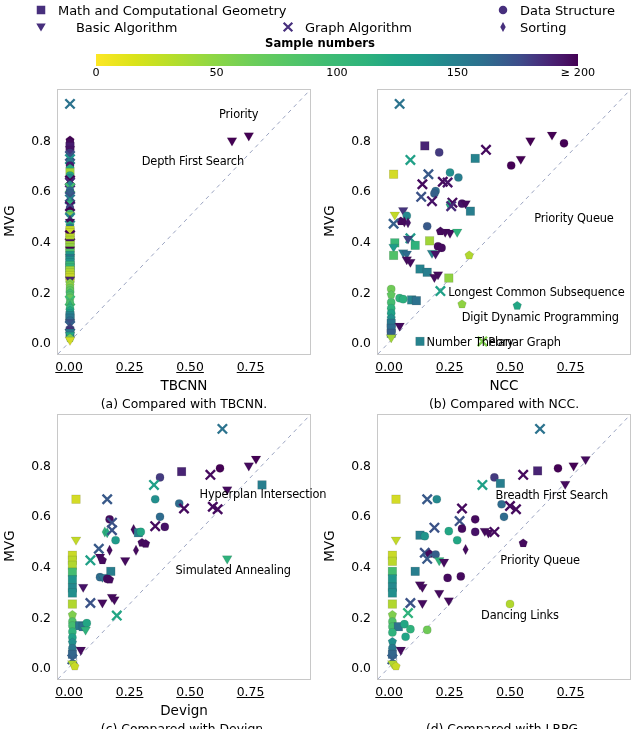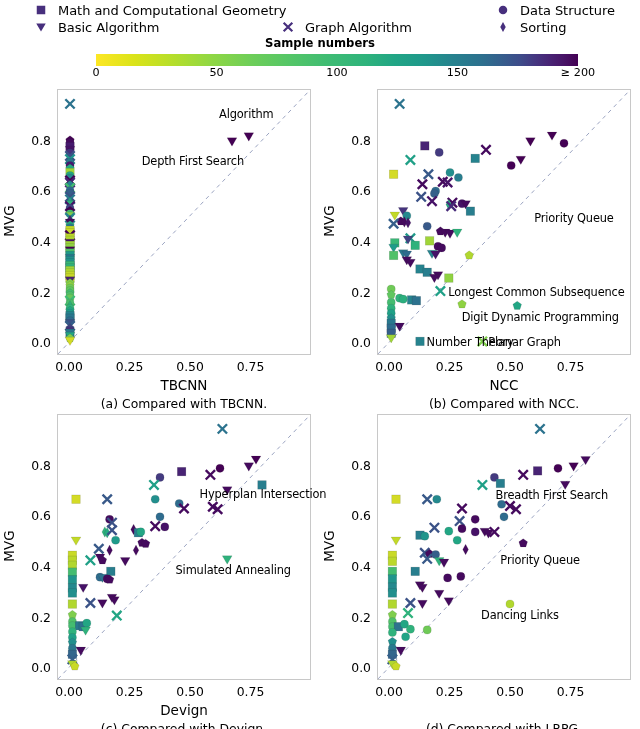--- a/index.html
+++ b/index.html
@@ -146,20 +146,21 @@
     text-align: right;
     white-space: nowrap;
     transform: translateY(-50%);
   }
   .xtick {
     position: absolute;
     font-size: 12.4px;
     color: #000;
     white-space: nowrap;
     transform: translateX(-50%);
+    text-decoration: underline;
   }
   .annot {
     position: absolute;
     font-size: 11.4px;
     color: #000;
     white-space: nowrap;
     letter-spacing: -0.15px;
   }
   svg { display: block; overflow: visible; }
 </style>
@@ -168,21 +169,21 @@
 
 <div id="figure">
 
   <div id="legend">
       <div class="legend-entry" style="left: 33px; top: 2px;">
         <svg class="legend-marker" viewBox="0 0 16 16">
           <rect x="3.75" y="3.75" width="8.5" height="8.5" fill="#472f7d"></rect>
         </svg>
         <span class="legend-label">Math and Computational Geometry</span>
       </div>
-      <div class="legend-entry" style="left: 33px; top: 19px;">
+      <div class="legend-entry" style="left: 33px; top: 19px; gap: 18px;">
         <svg class="legend-marker" viewBox="0 0 16 16">
           <polygon points="3.2399999999999993,4.3875 12.760000000000002,4.3875 8,12.4625" fill="#472f7d"></polygon>
         </svg>
         <span class="legend-label">Basic Algorithm</span>
       </div>
       <div class="legend-entry" style="left: 280px; top: 19px;">
         <svg class="legend-marker" viewBox="0 0 16 16">
           <path d="M 3.665 3.665 L 12.335 12.335 M 3.665 12.335 L 12.335 3.665" stroke="#472f7d" stroke-width="2.21" fill="none" stroke-linecap="butt"></path>
         </svg>
         <span class="legend-label">Graph Algorithm</span>
@@ -294,21 +295,21 @@
             <polygon points="7.167238095238094,231.35333333333332 17.023238095238096,231.35333333333332 12.095238095238095,239.71333333333334" fill="rgb(59,82,135)" stroke="rgba(40,40,40,0.18)" stroke-width="0.7"></polygon>
             <path d="M 7.403238095238096 232.93466666666666 L 16.787238095238095 242.31866666666667 M 7.403238095238096 242.31866666666667 L 16.787238095238095 232.93466666666666" stroke="rgb(53,95,138)" stroke-width="2.392" fill="none" stroke-linecap="butt"></path>
             <polygon points="12.10,235.57 16.46,238.74 14.79,243.88 9.40,243.88 7.73,238.74" fill="rgb(65,67,130)" stroke="rgba(40,40,40,0.18)" stroke-width="0.7"></polygon>
             <circle cx="12.095238095238095" cy="242.69333333333333" r="4.1" fill="rgb(69,51,125)" stroke="rgba(40,40,40,0.18)" stroke-width="0.7"></circle>
             <rect x="7.795238095238095" y="240.92666666666665" width="8.6" height="8.6" fill="rgb(42,120,142)" stroke="rgba(40,40,40,0.18)" stroke-width="0.7"></rect>
             <polygon points="7.167238095238094,244.01999999999998 17.023238095238096,244.01999999999998 12.095238095238095,252.38" fill="rgb(34,166,132)" stroke="rgba(40,40,40,0.18)" stroke-width="0.7"></polygon>
             <polygon points="12.10,245.70 16.46,248.87 14.79,254.01 9.40,254.01 7.73,248.87" fill="rgb(127,206,77)" stroke="rgba(40,40,40,0.18)" stroke-width="0.7"></polygon>
             <polygon points="7.167238095238094,249.08666666666664 17.023238095238096,249.08666666666664 12.095238095238095,257.44666666666666" fill="rgb(212,219,38)" stroke="rgba(40,40,40,0.18)" stroke-width="0.7"></polygon>
           </svg>
         </div>
-        <div class="annot" style="left: 219.076px; top: 107.333px;">Algorithm</div>
+        <div class="annot" style="left: 219.076px; top: 107.333px;">Priority</div>
         <div class="annot" style="left: 141.667px; top: 154.2px;">Depth First Search</div>
         <div class="ytick" style="left: 11px; width: 40px; top: 342.333px;">0.0</div>
         <div class="ytick" style="left: 11px; width: 40px; top: 291.667px;">0.2</div>
         <div class="ytick" style="left: 11px; width: 40px; top: 241px;">0.4</div>
         <div class="ytick" style="left: 11px; width: 40px; top: 190.333px;">0.6</div>
         <div class="ytick" style="left: 11px; width: 40px; top: 139.667px;">0.8</div>
         <div class="xtick" style="left: 69.0952px; top: 359px;">0.00</div>
         <div class="xtick" style="left: 129.571px; top: 359px;">0.25</div>
         <div class="xtick" style="left: 190.048px; top: 359px;">0.50</div>
         <div class="xtick" style="left: 250.524px; top: 359px;">0.75</div>

